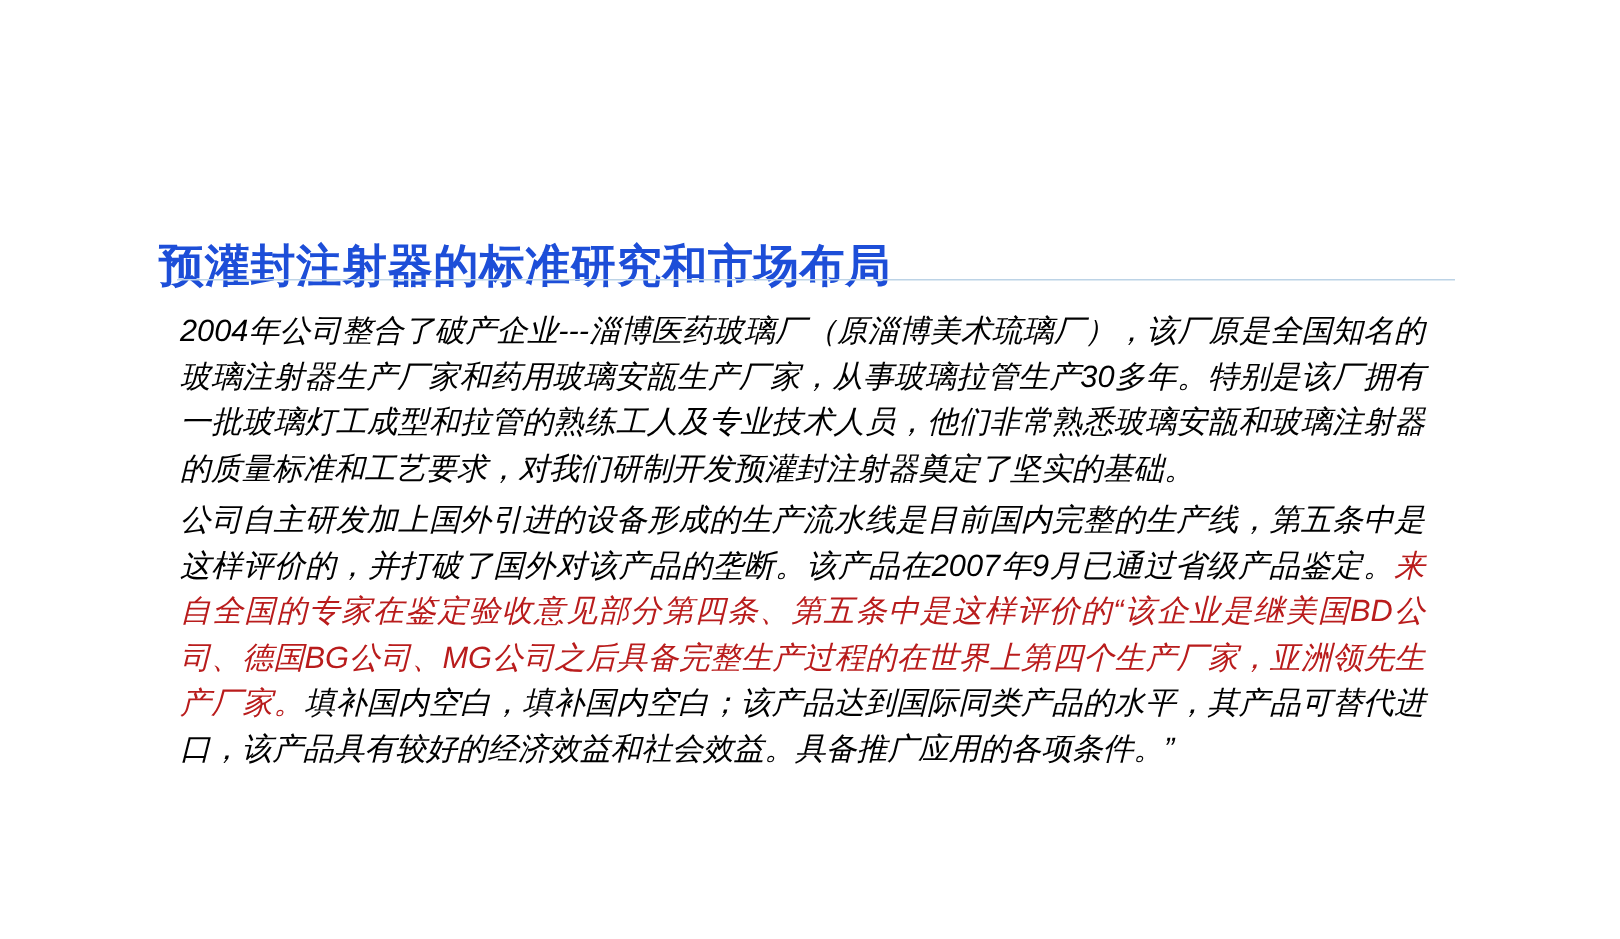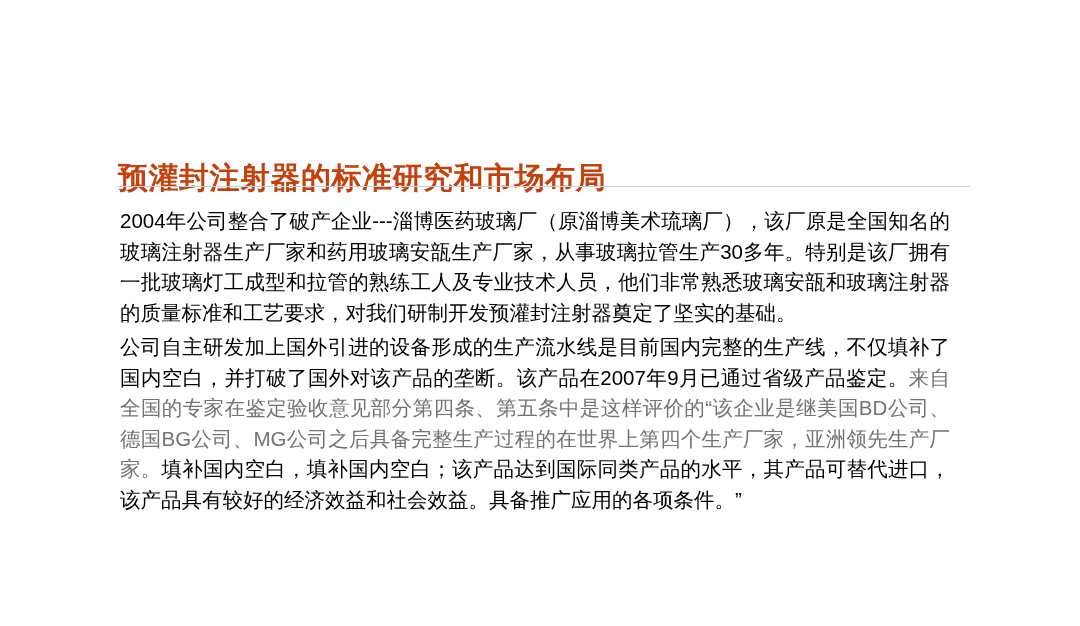--- a/index.html
+++ b/index.html
@@ -17,26 +17,26 @@
   }
   .slide {
     position: relative;
     width: 1080px;
     height: 626px;
     background: #ffffff;
     box-sizing: border-box;
   }
   .slide-title {
     position: absolute;
-    left: 118px;
+    left: 106px;
     top: 138px;
     width: 850px;
     font-size: 30px;
     line-height: 40px;
-    color: #c2410c;
+    color: #1d4ed8;
     letter-spacing: 0.5px;
     white-space: nowrap;
   }
   .title-rule {
     position: absolute;
     left: 118px;
     top: 186px;
     width: 852px;
     height: 1px;
     background: #bcd3e6;
@@ -47,23 +47,24 @@
     top: 206px;
     width: 830px;
   }
   .para {
     font-size: 20.5px;
     line-height: 30.5px;
     text-align: justify;
     text-justify: inter-ideograph;
     margin: 0 0 2px 0;
     color: #000;
+    font-style: italic;
   }
   .para .red {
-    color: #737373;
+    color: #b91c1c;
   }
   .para.p1 {
     text-indent: 0;
   }
   .para.p2 {
     margin-top: 4px;
   }
 </style>
 </head>
 <body>
@@ -72,17 +73,17 @@
 
   <h1 class="slide-title">预灌封注射器的标准研究和市场布局</h1>
 
   <div class="title-rule"></div>
 
   <div class="body-block">
 
     <p class="para p1">2004年公司整合了破产企业---淄博医药玻璃厂（原淄博美术琉璃厂），该厂原是全国知名的玻璃注射器生产厂家和药用玻璃安瓿生产厂家，从事玻璃拉管生产30多年。特别是该厂拥有一批玻璃灯工成型和拉管的熟练工人及专业技术人员，他们非常熟悉玻璃安瓿和玻璃注射器的质量标准和工艺要求，对我们研制开发预灌封注射器奠定了坚实的基础。</p>
 
     <p class="para p2">
-      <span>公司自主研发加上国外引进的设备形成的生产流水线是目前国内完整的生产线，不仅填补了国内空白，并打破了国外对该产品的垄断。该产品在2007年9月已通过省级产品鉴定。</span><span class="red">来自全国的专家在鉴定验收意见部分第四条、第五条中是这样评价的“该企业是继美国BD公司、德国BG公司、MG公司之后具备完整生产过程的在世界上第四个生产厂家，亚洲领先生产厂家。</span><span>填补国内空白，填补国内空白；该产品达到国际同类产品的水平，其产品可替代进口，该产品具有较好的经济效益和社会效益。具备推广应用的各项条件。”</span>
+      <span>公司自主研发加上国外引进的设备形成的生产流水线是目前国内完整的生产线，第五条中是这样评价的，并打破了国外对该产品的垄断。该产品在2007年9月已通过省级产品鉴定。</span><span class="red">来自全国的专家在鉴定验收意见部分第四条、第五条中是这样评价的“该企业是继美国BD公司、德国BG公司、MG公司之后具备完整生产过程的在世界上第四个生产厂家，亚洲领先生产厂家。</span><span>填补国内空白，填补国内空白；该产品达到国际同类产品的水平，其产品可替代进口，该产品具有较好的经济效益和社会效益。具备推广应用的各项条件。”</span>
     </p>
 
   </div>
 </div>
 
 </body></html>

